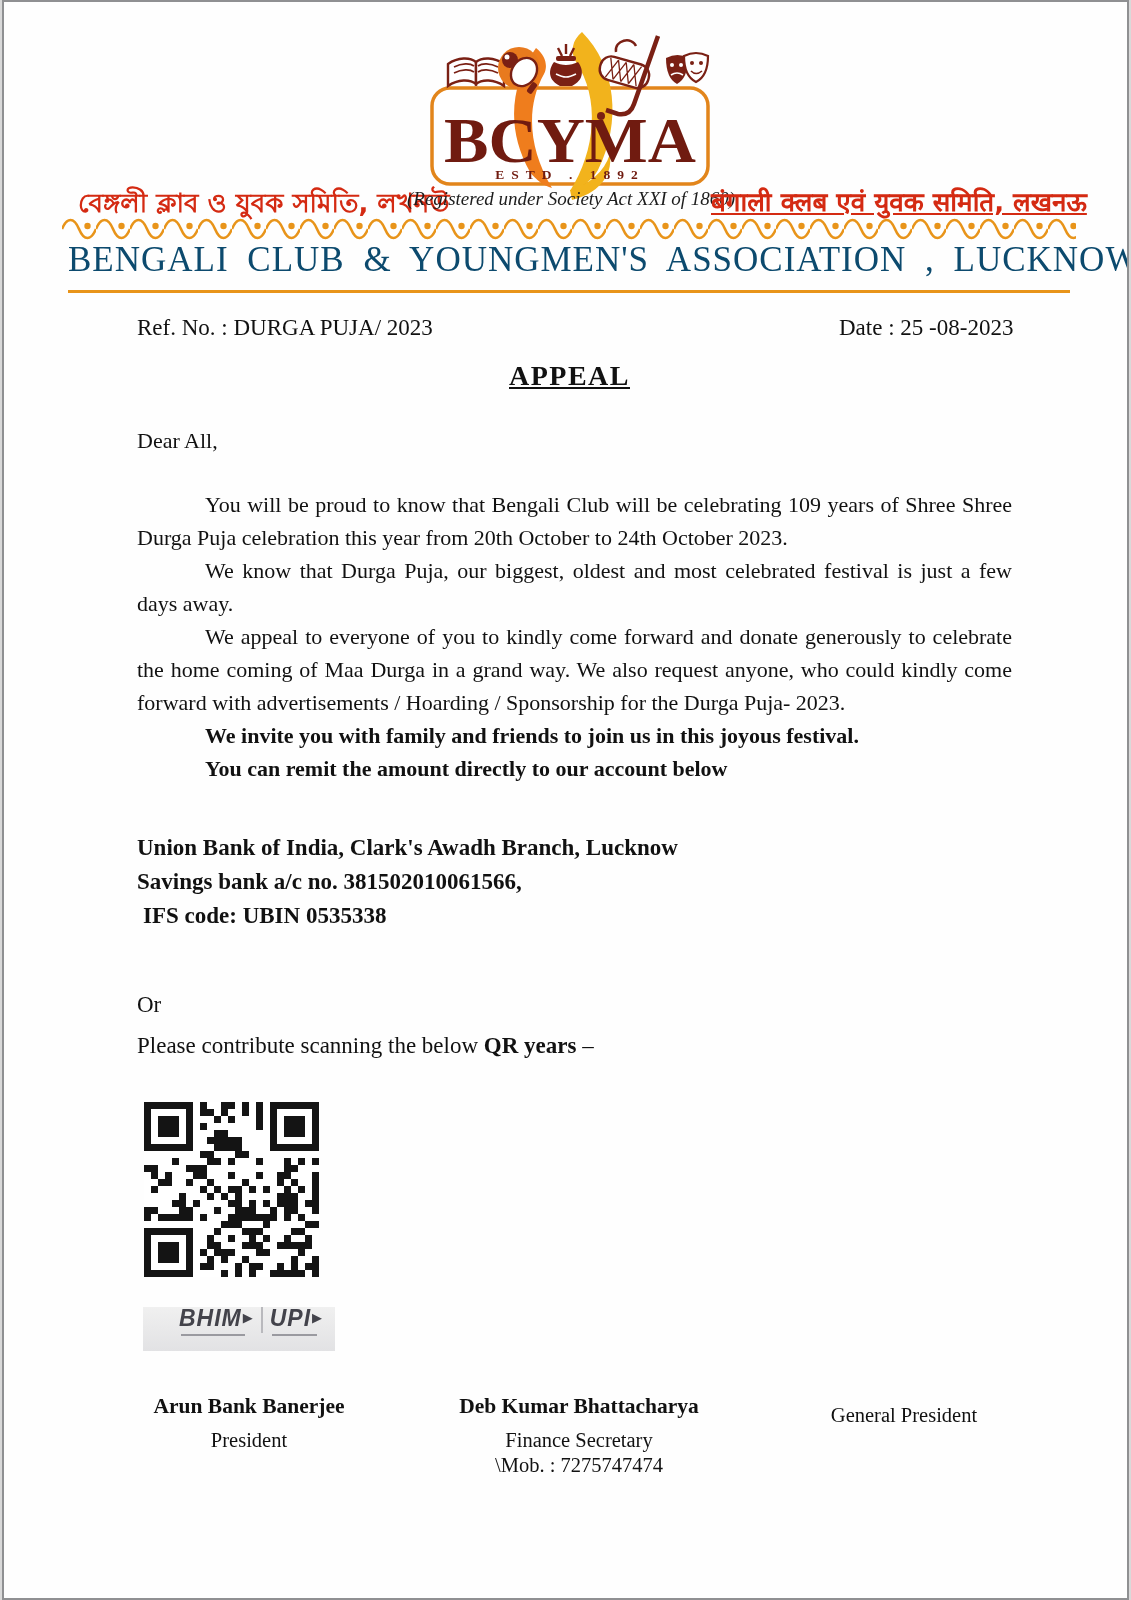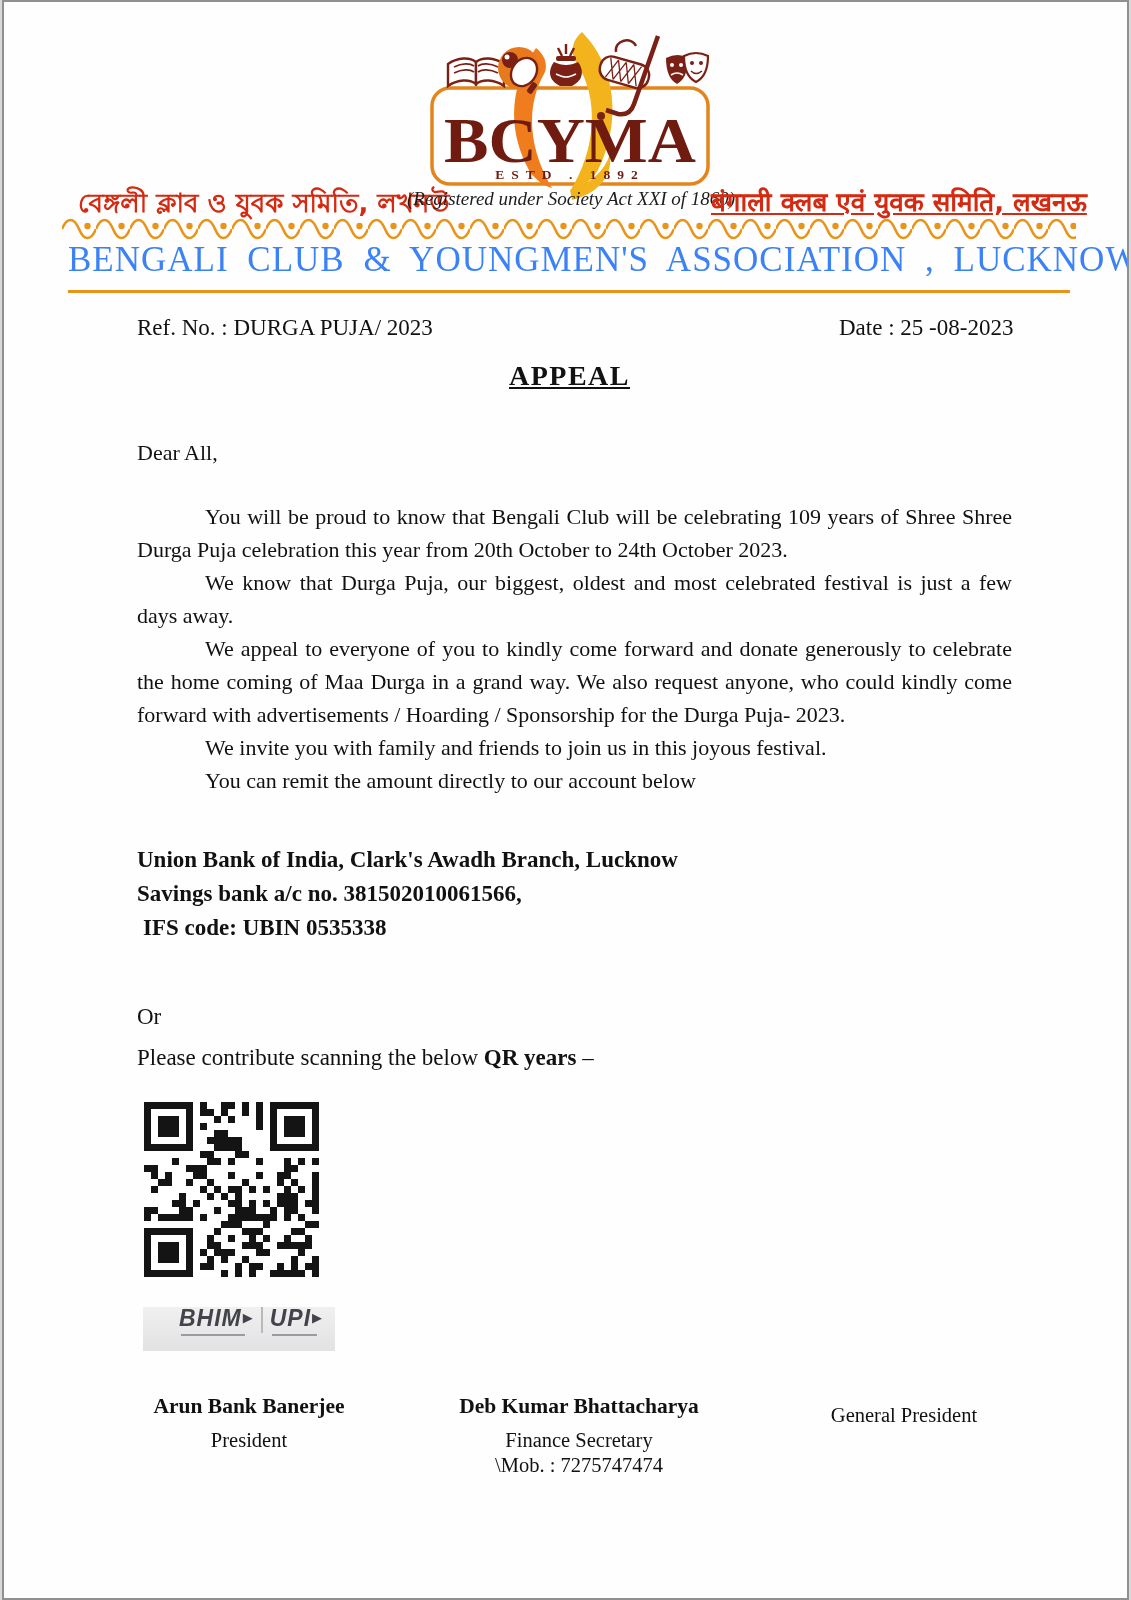--- a/index.html
+++ b/index.html
@@ -30,41 +30,41 @@
   .lang-right{
     position:absolute;right:66px;top:181px;width:350px;text-align:right;
     color:#d42a12;font-size:26px;font-weight:600;
     font-family:"DejaVu Sans","Liberation Sans",sans-serif;
     white-space:nowrap;
     text-decoration:underline;
   }
   .wave-divider{position:absolute;left:58px;top:214px;}
   .org-title{
     position:absolute;left:64px;top:238px;width:1002px;
-    color:#3b82f6;font-size:35px;font-weight:500;
+    color:#0c4a6e;font-size:35px;font-weight:500;
     text-align:center;letter-spacing:1px;word-spacing:9px;
     white-space:nowrap;
   }
   .org-rule{position:absolute;left:64px;top:288px;width:1002px;height:3px;background:#e8941a;}
   
   .ref-no{position:absolute;left:133px;top:313px;font-size:23px;}
   .date{position:absolute;left:835px;top:313px;font-size:23px;}
   .appeal{
     position:absolute;left:0;top:358px;width:1131px;text-align:center;
     font-size:28px;font-weight:bold;letter-spacing:1.5px;
     text-decoration:underline;
   }
   
   .letter-body{
     position:absolute;left:133px;top:422px;width:875px;
     font-size:22px;line-height:33px;
   }
-  .salutation{margin:12px 0 31px 0;}
+  .salutation{margin:0 0 31px 0;}
   .para{margin:0;text-indent:68px;text-align:justify;}
-  .single-line{margin:0;text-indent:68px;}
+  .single-line{margin:0;text-indent:68px;font-weight:bold;}
   .bank-block{margin-top:46px;font-weight:bold;font-size:23px;line-height:34px;}
   .bank-line{margin:0;}
   .bank-line.ifs{padding-left:6px;}
   .or-label{margin:55px 0 0 0;font-size:23px;}
   .qr-line{margin:8px 0 0 0;font-size:23px;}
   .qr-line b{font-weight:bold;}
   
   .qr-wrap{position:absolute;left:140px;top:1100px;width:175px;height:175px;background:#fff;}
   .bhim-box{
     position:absolute;left:139px;top:1305px;width:168px;height:44px;

